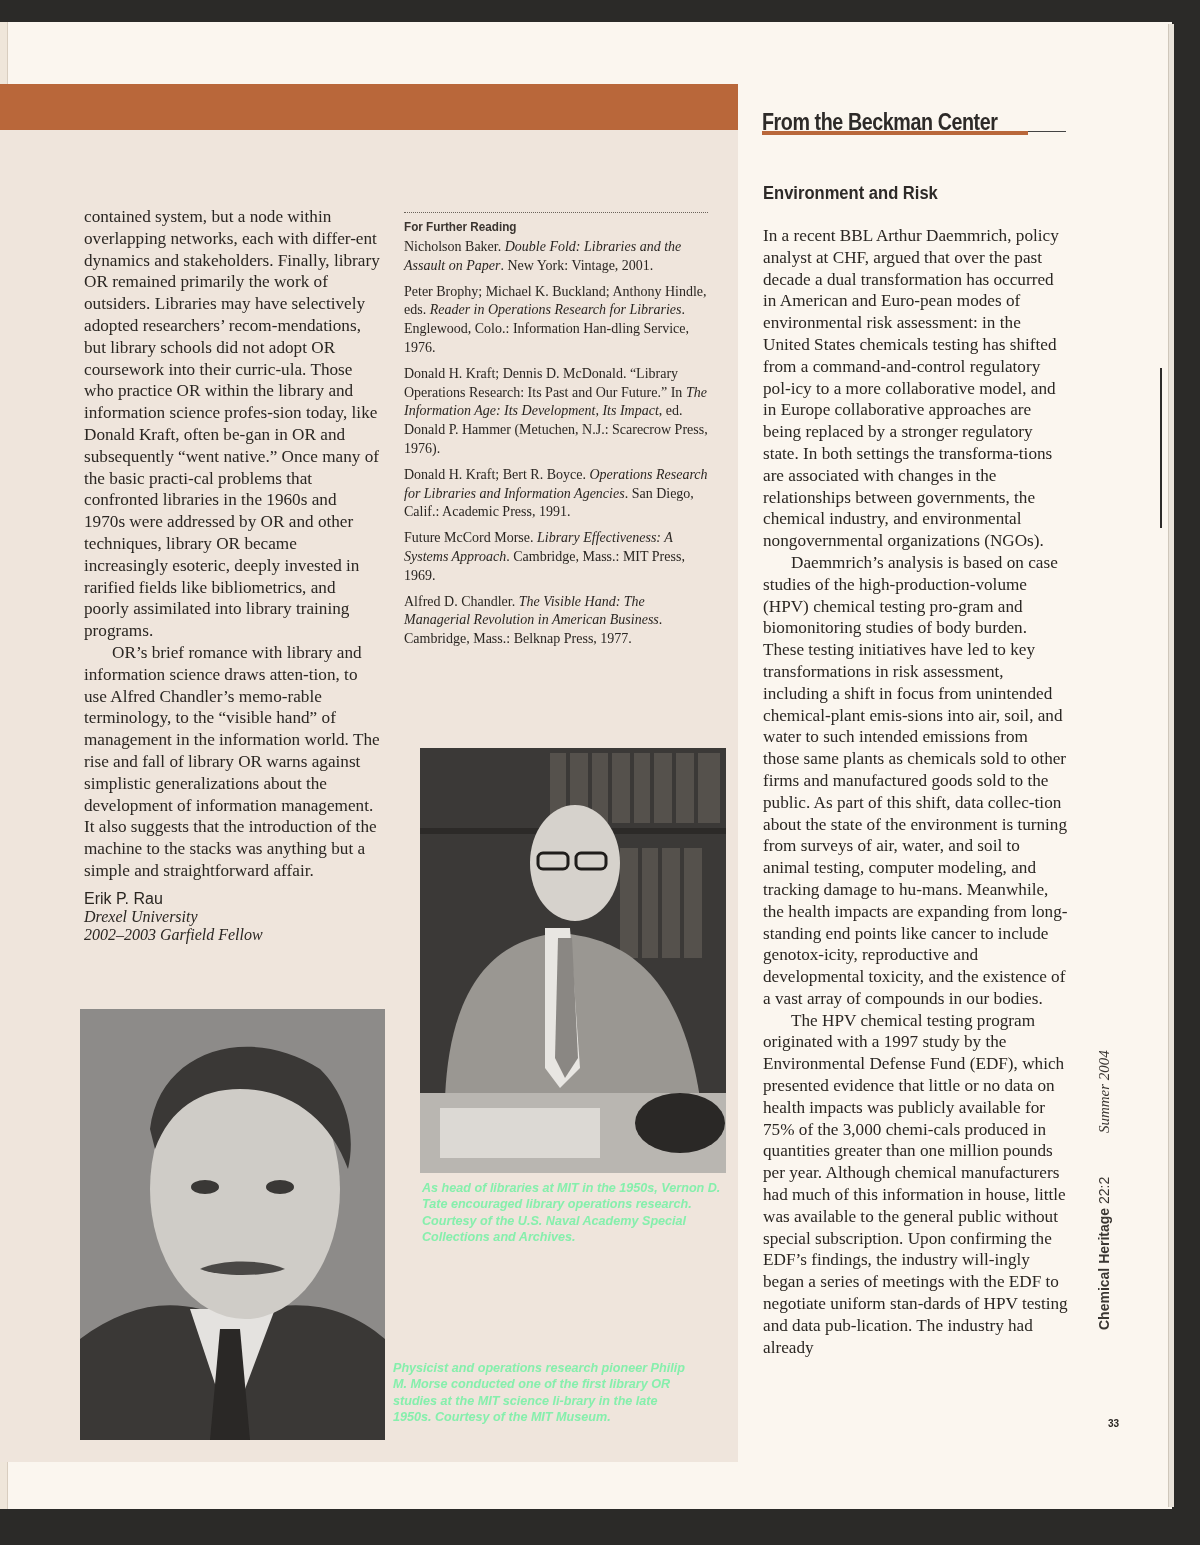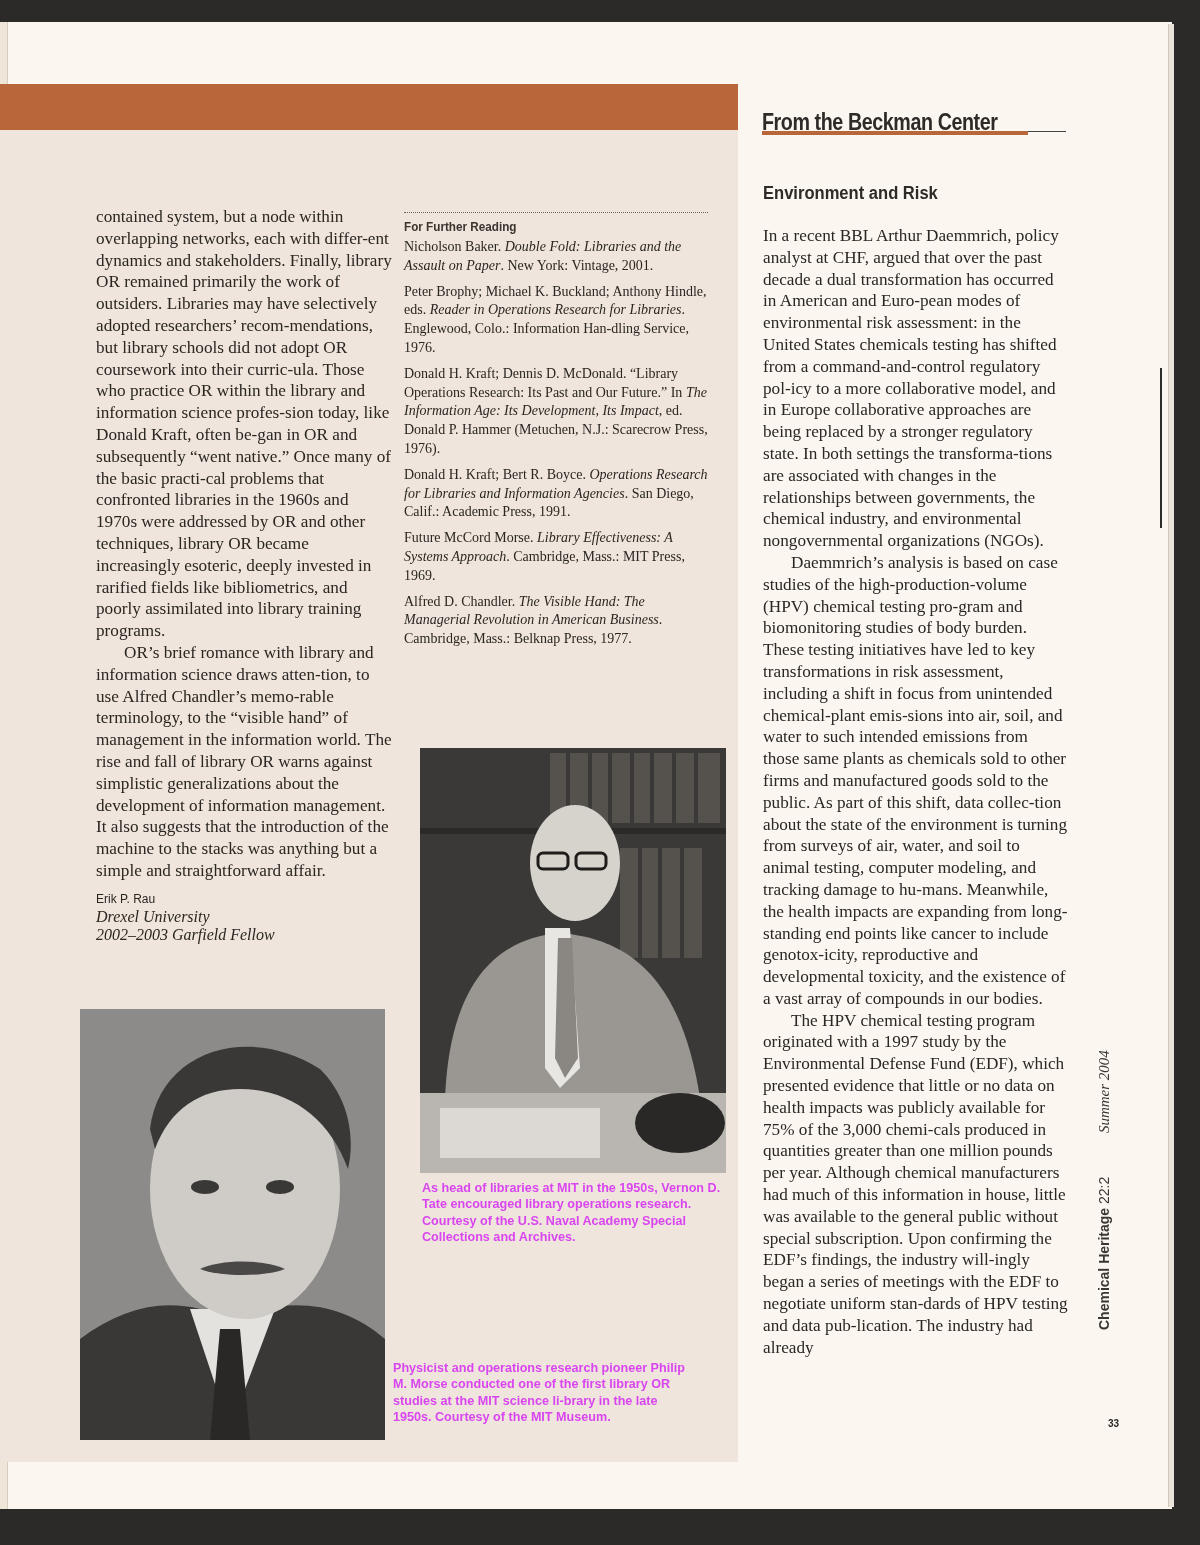--- a/index.html
+++ b/index.html
@@ -21,35 +21,35 @@
       font-weight: bold; font-size: 24px; color: #2d2a28; letter-spacing: -0.5px; transform: scaleX(0.82); transform-origin: left top;
       white-space: nowrap;
     }
     .section-underline-orange { position: absolute; left: 762px; top: 131px; width: 266px; height: 4px; background: #b9673a; }
     .section-underline-black { position: absolute; left: 1028px; top: 131px; width: 38px; height: 1px; background: #444; }
 
     .col { position: absolute; font-size: 17.2px; line-height: 21.8px; color: #2a2622; }
     .col p { text-align: left; }
     .col .indent { text-indent: 28px; }
 
-    .col-left { left: 96px; top: 206px; width: 296px; }
-    .author { font-family: "Liberation Sans", sans-serif; font-size: 12px; margin-top: 8px; line-height: 18px; }
+    .col-left { left: 84px; top: 206px; width: 296px; }
+    .author { font-family: "Liberation Sans", sans-serif; font-size: 16px; margin-top: 8px; line-height: 18px; }
     .aff { font-style: italic; font-size: 16px; line-height: 18px; }
 
     .reading { position: absolute; left: 404px; top: 212px; width: 304px; }
     .reading-rule { border-top: 1px dotted #6b635b; margin-bottom: 6px; }
     .reading-title { font-family: "Liberation Sans", sans-serif; font-size: 13px; font-weight: bold; color: #3a342f; margin-bottom: 4px; transform: scaleX(0.9); transform-origin: left; }
     .ref { font-size: 14px; line-height: 18.8px; margin-bottom: 7px; }
     .ref i { font-style: italic; }
 
     .photo { position: absolute; background: #6a6764; overflow: hidden; }
     .photo-tate { left: 420px; top: 748px; width: 306px; height: 425px; background: linear-gradient(90deg,#3a3836 0%, #4c4a47 40%, #2d2b29 100%); }
     .photo-morse { left: 80px; top: 1009px; width: 305px; height: 431px; background: #8b8987; }
 
-    .caption { position: absolute; font-family: "Liberation Sans", sans-serif; font-weight: bold; font-size: 12.6px; line-height: 16.4px; color: #d946ef; }
+    .caption { position: absolute; font-family: "Liberation Sans", sans-serif; font-style: italic; font-weight: bold; font-size: 12.6px; line-height: 16.4px; color: #86efac; }
     .cap-tate { left: 422px; top: 1180px; width: 310px; }
     .cap-morse { left: 393px; top: 1360px; width: 300px; }
 
     .col-right { left: 763px; top: 197px; width: 305px; margin-top: 28px; }
     .article-title { position: absolute; left: 763px; top: 183px; font-family: "Liberation Sans", sans-serif; font-weight: bold; font-size: 18px; color: #2d2a28; transform: scaleX(0.92); transform-origin: left top; white-space: nowrap; }
 
     .runner { position: absolute; left: 1096px; top: 1330px; width: 400px; height: 24px; transform: rotate(-90deg); transform-origin: left top; font-size: 15px; white-space: nowrap; color: #3a3632; }
     .runner .mag { font-family: "Liberation Sans", sans-serif; font-weight: bold; font-size: 14px; }
     .runner .issue { font-family: "Liberation Sans", sans-serif; font-size: 14px; }
     .runner .season { font-style: italic; margin-left: 40px; }

